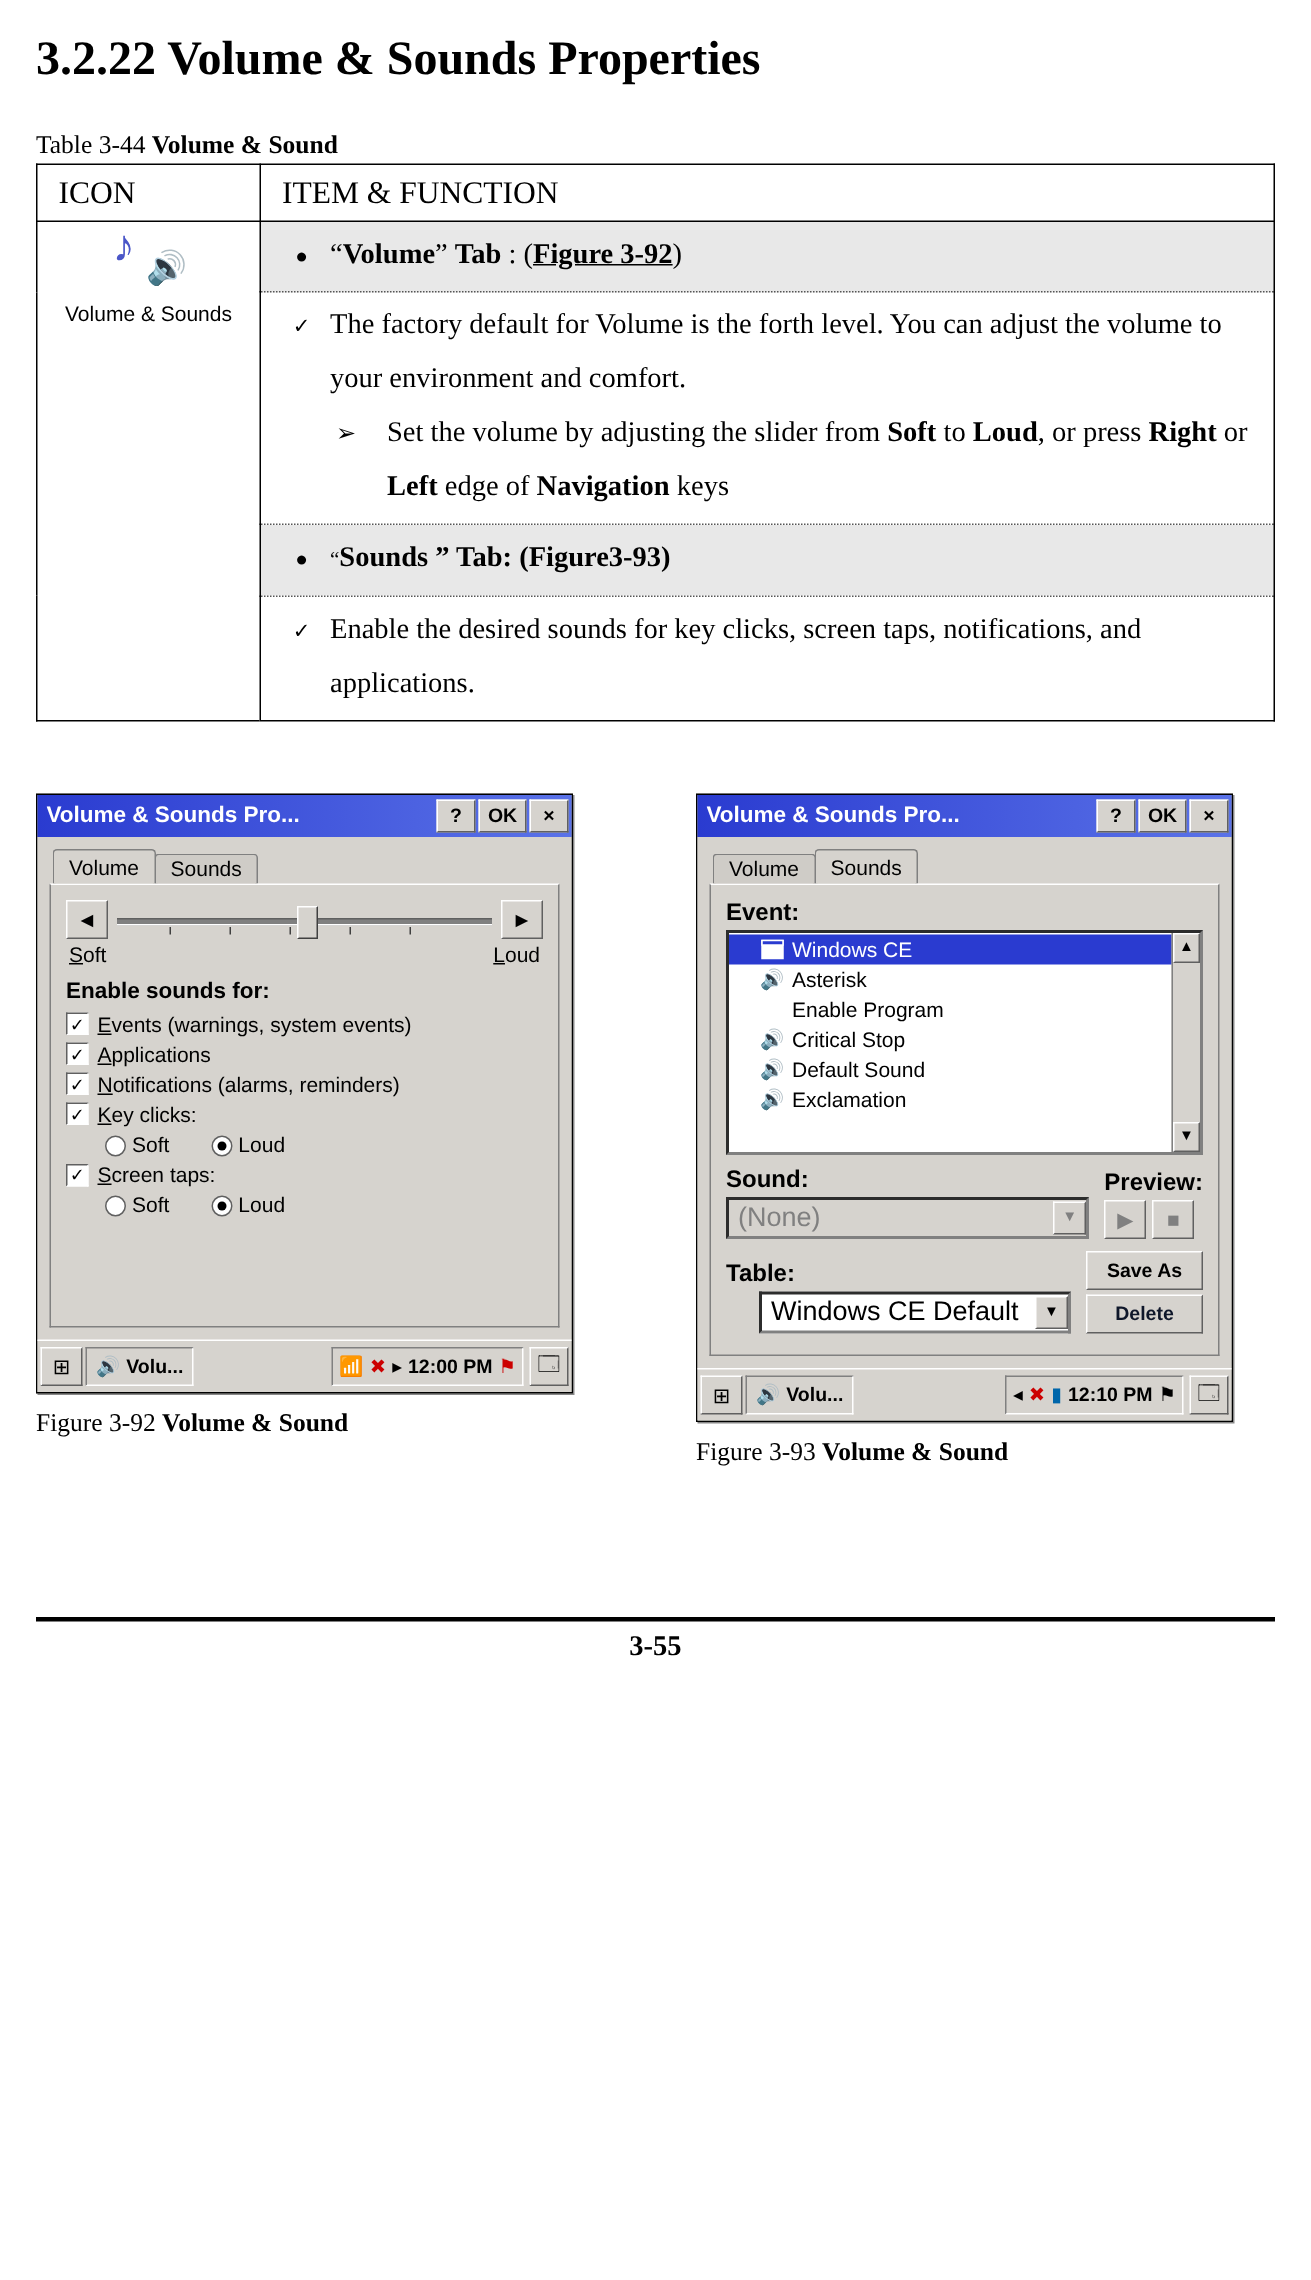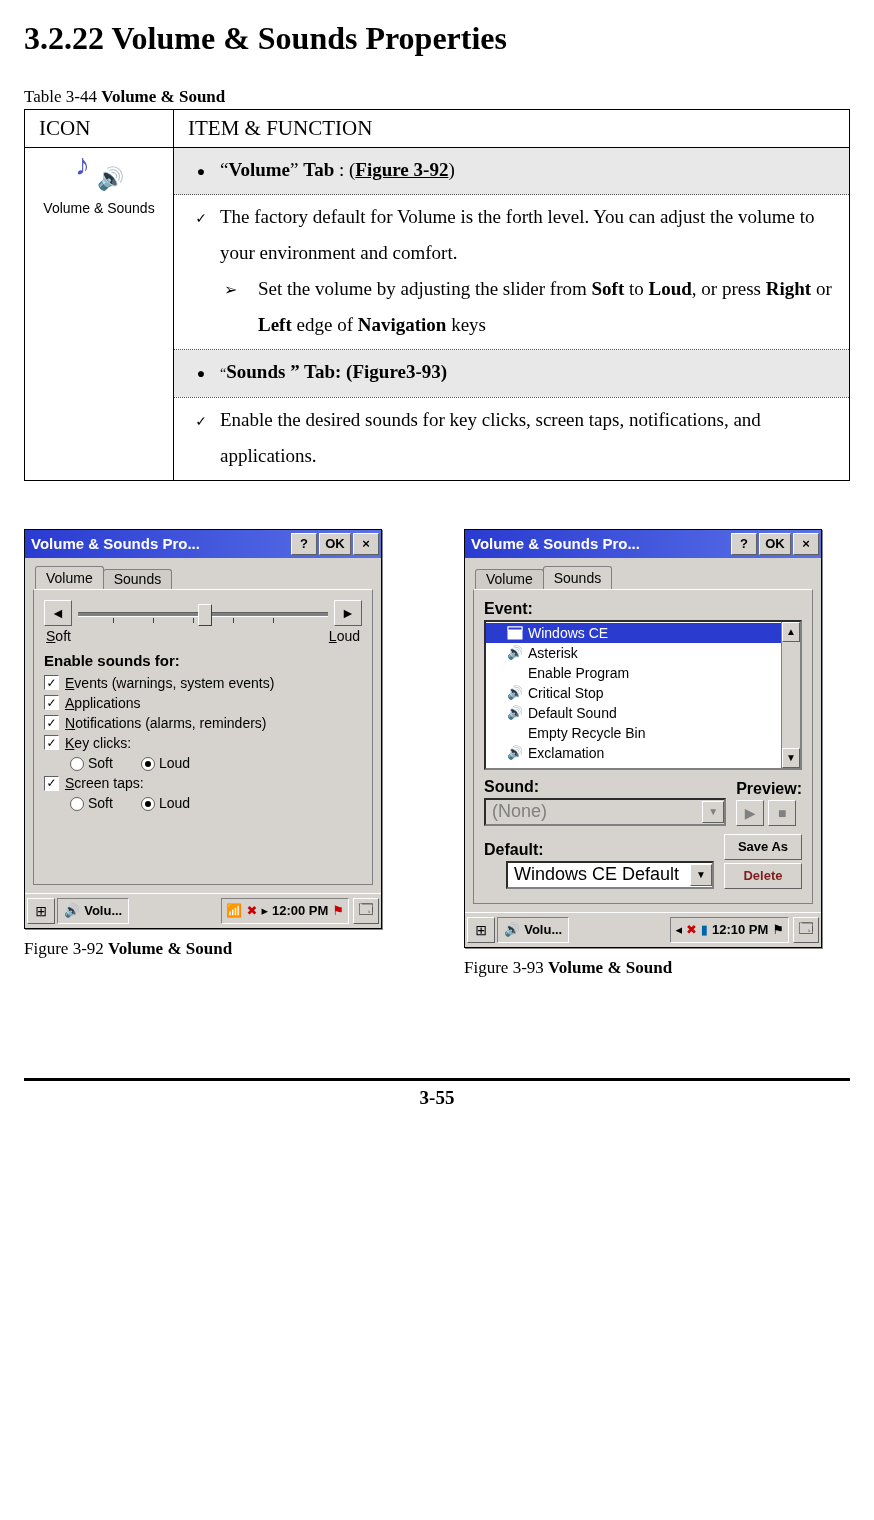--- a/index.html
+++ b/index.html
@@ -295,21 +295,21 @@
     display: flex; align-items:center; justify-content:center; font-size:10px;
   }
   .combo.white { background: #fff; margin-left: 22px; }
   .smallbtn {
     height: 24px; padding: 0 8px;
     background: #d6d3ce;
     border: 1px solid #fff; border-right-color:#606060; border-bottom-color:#606060;
     font-size: 13px; font-weight: bold;
     display: flex; align-items: center; justify-content: center;
   }
-  .smallbtn.disabled { color: #7f1d1d; }
+  .smallbtn.disabled { color: #0f172a; }
   .preview-btns { display: flex; gap: 4px; }
   .preview-btns .pb {
     width: 26px; height: 24px;
     background: #d6d3ce;
     border: 1px solid #fff; border-right-color:#606060; border-bottom-color:#606060;
     display: flex; align-items:center; justify-content:center;
     color: #808080;
   }
 
   
@@ -578,24 +578,20 @@
                   </span>
                   <span>Critical Stop</span>
                 </div>
                 <div class="li">
                   <span class="ico">
                     <span style="color:#c9a400;font-size:13px">🔊</span>
                   </span>
                   <span>Default Sound</span>
                 </div>
                 <div class="li">
-                  <span class="ico"></span>
-                  <span>Empty Recycle Bin</span>
-                </div>
-                <div class="li">
                   <span class="ico">
                     <span style="color:#c9a400;font-size:13px">🔊</span>
                   </span>
                   <span>Exclamation</span>
                 </div>
               </div>
             <div class="scrollbar">
               <div class="sbtn">▲</div>
               <div class="sbtn">▼</div>
             </div>
@@ -613,21 +609,21 @@
               <div class="field-label">Preview:</div>
               <div class="preview-btns">
                 <div class="pb">▶</div>
                 <div class="pb">■</div>
               </div>
             </div>
           </div>
 
           <div class="row2">
             <div style="flex:1">
-              <div class="field-label">Default:</div>
+              <div class="field-label">Table:</div>
               <div class="combo white">
                 <div class="ctext">Windows CE Default</div>
                 <div class="cbtn">▼</div>
               </div>
             </div>
             <div style="display:flex;flex-direction:column;gap:3px;width:78px">
               <div class="smallbtn">Save As</div>
               <div class="smallbtn disabled">Delete</div>
             </div>
           </div>

